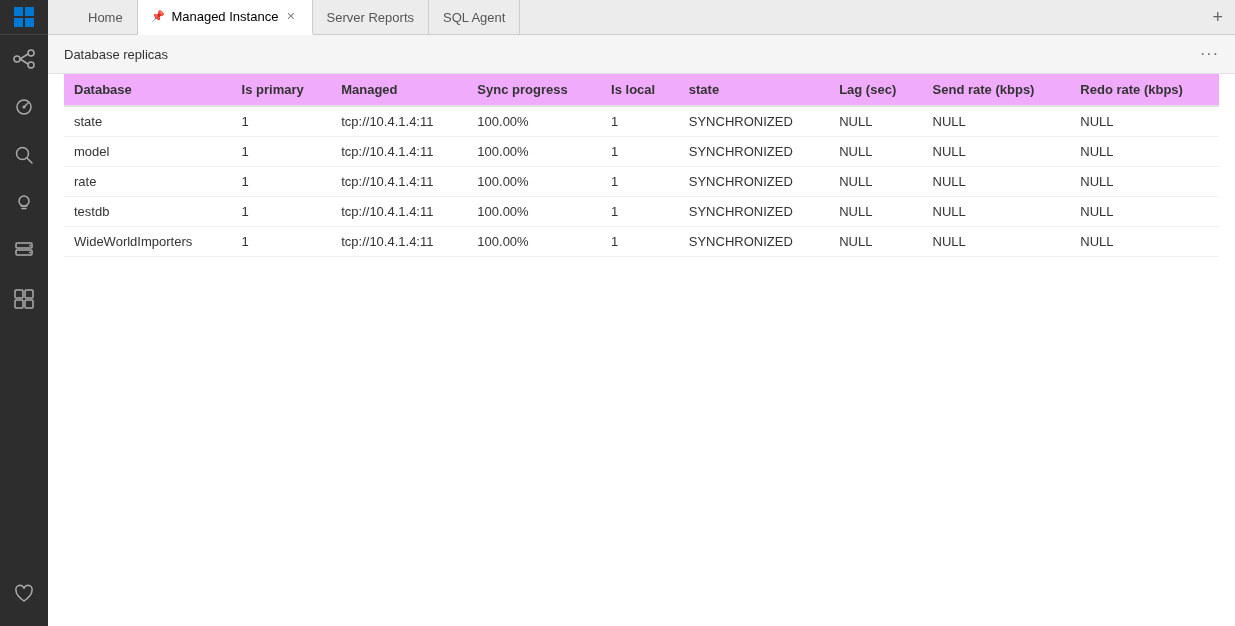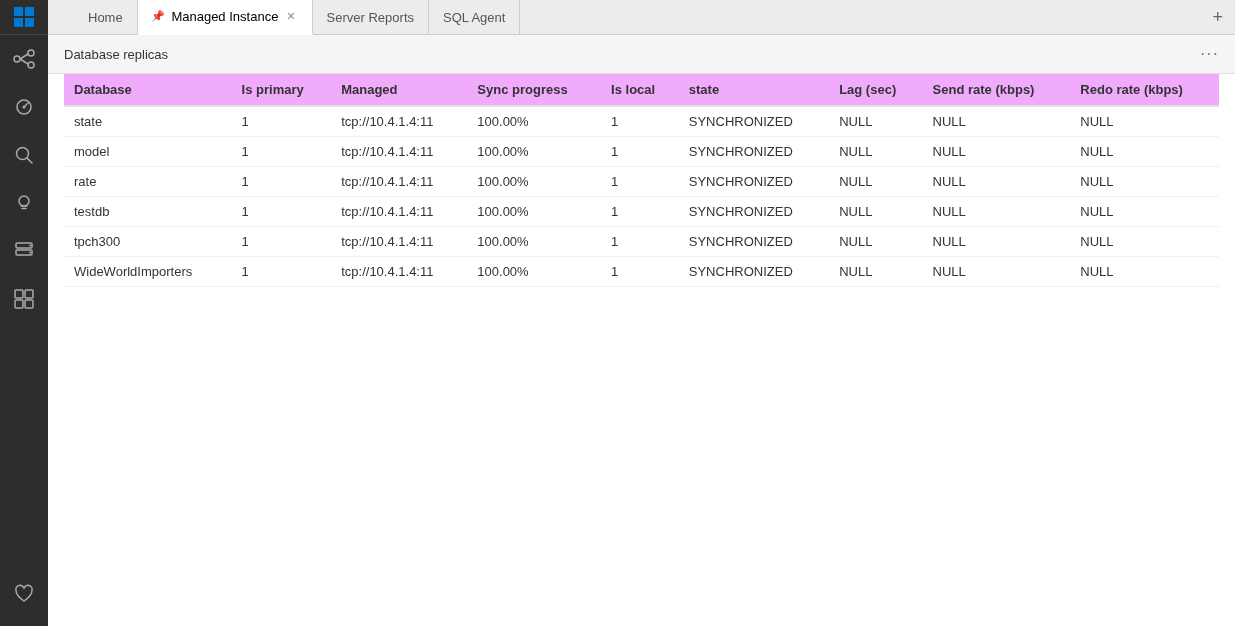--- a/index.html
+++ b/index.html
@@ -303,31 +303,20 @@
               <td>1</td>
               <td>tcp://10.4.1.4:11</td>
               <td>100.00%</td>
               <td>1</td>
               <td>SYNCHRONIZED</td>
               <td>NULL</td>
               <td>NULL</td>
               <td>NULL</td>
             </tr>
             <tr>
-              <td>tpch300</td>
-              <td>1</td>
-              <td>tcp://10.4.1.4:11</td>
-              <td>100.00%</td>
-              <td>1</td>
-              <td>SYNCHRONIZED</td>
-              <td>NULL</td>
-              <td>NULL</td>
-              <td>NULL</td>
-            </tr>
-            <tr>
               <td>WideWorldImporters</td>
               <td>1</td>
               <td>tcp://10.4.1.4:11</td>
               <td>100.00%</td>
               <td>1</td>
               <td>SYNCHRONIZED</td>
               <td>NULL</td>
               <td>NULL</td>
               <td>NULL</td>
             </tr>

